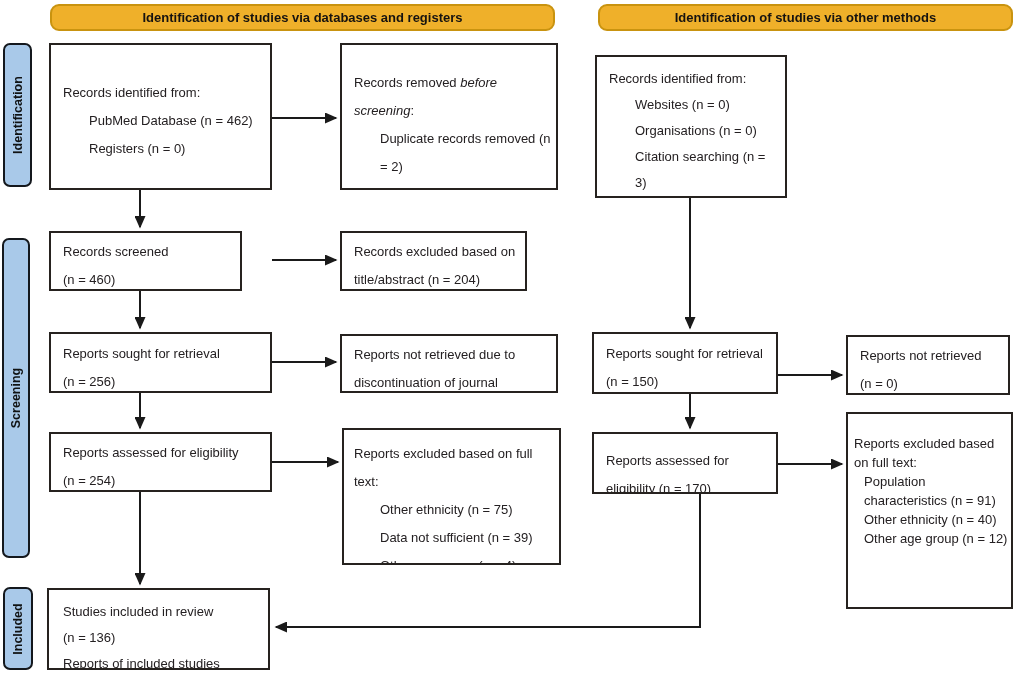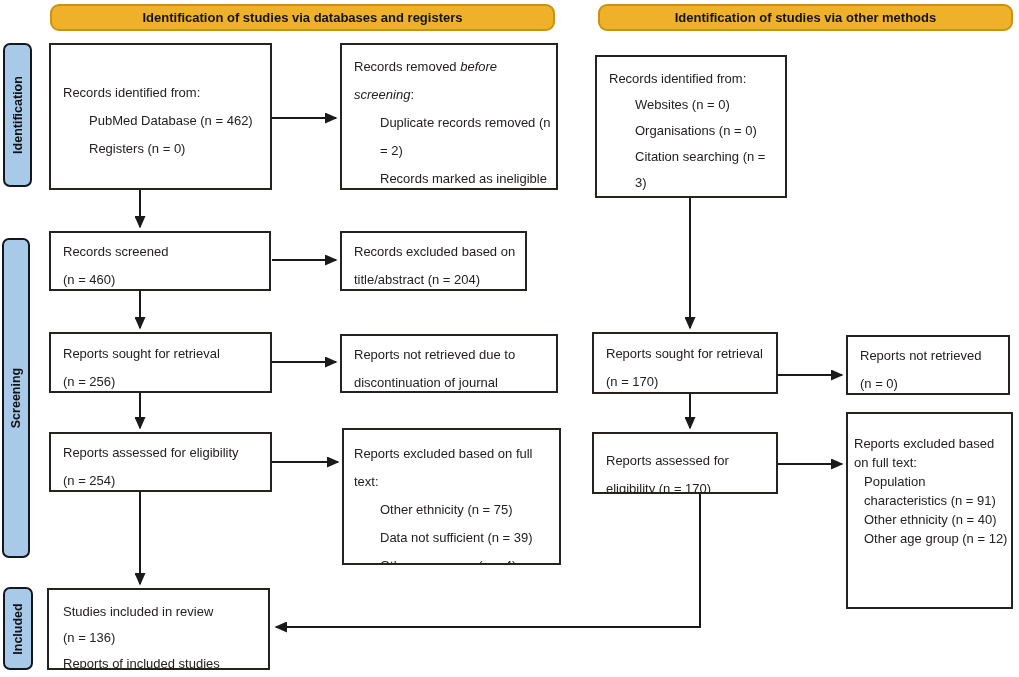--- a/index.html
+++ b/index.html
@@ -81,29 +81,29 @@
   <div class="stage" style="left:3px; top:587px; width:30px; height:83px;">
     <span>Included</span>
   </div>
 
   <div class="box" style="left:49px; top:43px; width:223px; height:147px; padding:34px 8px 0 12px;">
     <div class="line">Records identified from:</div>
     <div class="line indent">PubMed Database (n = 462)</div>
     <div class="line indent">Registers (n = 0)</div>
   </div>
 
-  <div class="box" style="left:340px; top:43px; width:218px; height:147px; padding:8px 6px 0 12px;">
+  <div class="box" style="left:340px; top:43px; width:218px; height:147px; padding:24px 6px 0 12px;">
     <div class="line"><span>Records removed </span><em>before</em></div>
     <div class="line"><em>screening</em><span>:</span></div>
     <div class="line indent">Duplicate records removed (n</div>
     <div class="line indent">= 2)</div>
     <div class="line indent">Records marked as ineligible</div>
   </div>
 
-  <div class="box" style="left:49px; top:231px; width:222px; height:60px; padding:5px 8px 0 12px;">
+  <div class="box" style="left:49px; top:231px; width:193px; height:60px; padding:5px 8px 0 12px;">
     <div class="line">Records screened</div>
     <div class="line">(n = 460)</div>
   </div>
 
   <div class="box" style="left:340px; top:231px; width:187px; height:60px; padding:5px 6px 0 12px;">
     <div class="line">Records excluded based on</div>
     <div class="line">title/abstract (n = 204)</div>
   </div>
 
   <div class="box" style="left:49px; top:332px; width:223px; height:61px; padding:6px 8px 0 12px;">
@@ -138,21 +138,21 @@
   <div class="box mid" style="left:595px; top:55px; width:192px; height:143px; padding:9px 6px 0 12px;">
     <div class="line">Records identified from:</div>
     <div class="line indent">Websites (n = 0)</div>
     <div class="line indent">Organisations (n = 0)</div>
     <div class="line indent">Citation searching (n =</div>
     <div class="line indent">3)</div>
   </div>
 
   <div class="box" style="left:592px; top:332px; width:186px; height:62px; padding:6px 4px 0 12px;">
     <div class="line">Reports sought for retrieval</div>
-    <div class="line">(n = 170)</div>
+    <div class="line">(n = 150)</div>
   </div>
 
   <div class="box" style="left:846px; top:335px; width:164px; height:60px; padding:5px 4px 0 12px;">
     <div class="line">Reports not retrieved</div>
     <div class="line">(n = 0)</div>
   </div>
 
   <div class="box" style="left:592px; top:432px; width:186px; height:62px; padding:13px 4px 0 12px;">
     <div class="line">Reports assessed for</div>
     <div class="line">eligibility (n = 170)</div>

